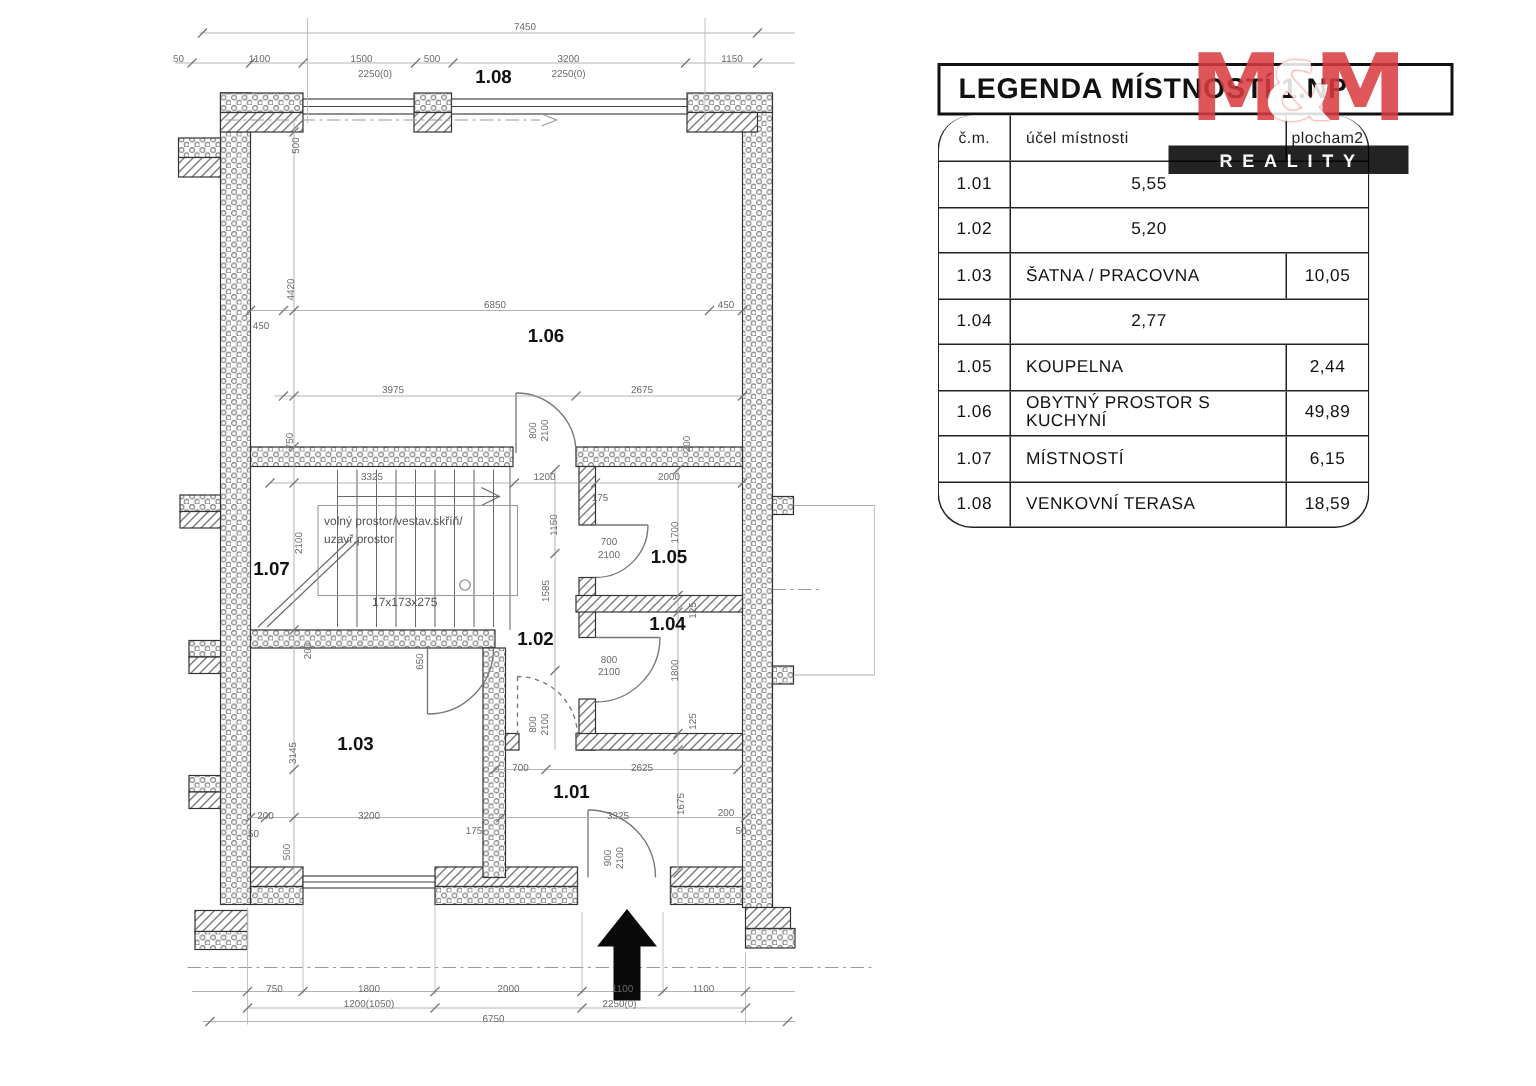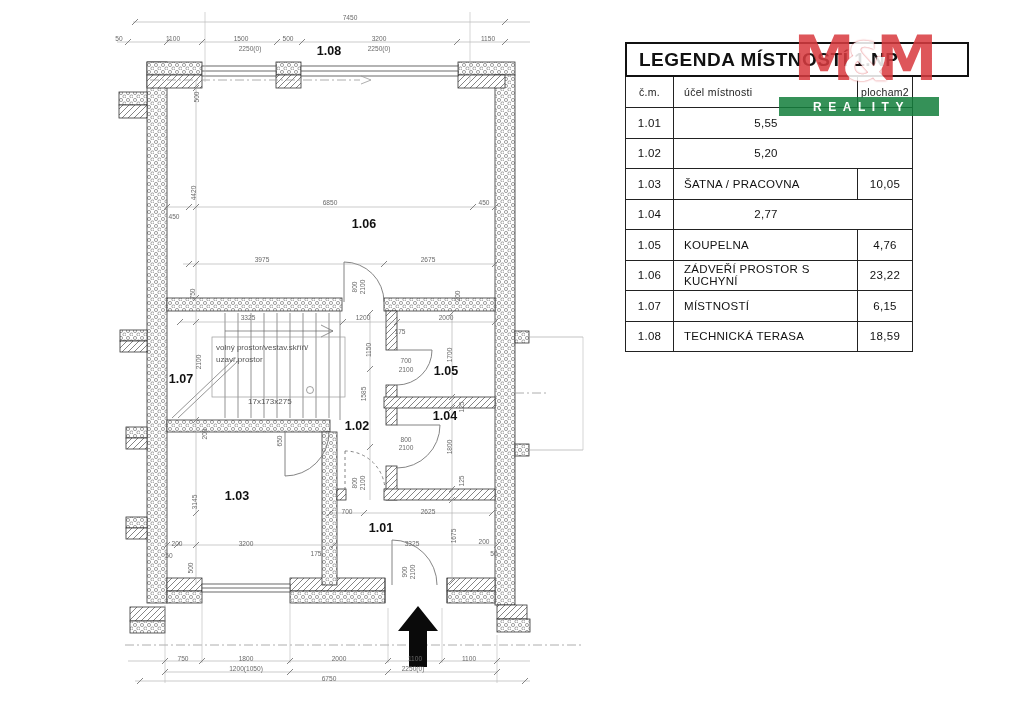--- a/index.html
+++ b/index.html
@@ -10,41 +10,41 @@
   
   .dim{font-family:"Liberation Sans",sans-serif;font-size:6.6px;fill:#6a6a6a;text-anchor:middle;}
   .room-label{font-family:"Liberation Sans",sans-serif;font-size:12.5px;font-weight:600;fill:#111;text-anchor:middle;}
   .note{font-family:"Liberation Sans",sans-serif;font-size:8px;fill:#555;text-anchor:start;}
 
   
   .legend-title{position:absolute;left:625px;top:42px;width:344px;height:35px;border:2px solid #111;
     box-sizing:border-box;display:flex;align-items:center;padding-left:12px;
     font-size:19px;font-weight:bold;letter-spacing:.5px;color:#111;background:#fff;}
   .legend-table{position:absolute;left:625px;top:77px;width:288px;border-left:1.5px solid #222;
-    border-right:1.5px solid #222;border-bottom:1.5px solid #222;box-sizing:border-box;background:#fff;}
+    border-right:1.5px solid #222;border-bottom:1.5px solid #222;box-sizing:border-box;background:#fff;border-radius:23px;}
   .lrow{display:grid;grid-template-columns:48px 184px 1fr;height:29.5px;border-top:1px solid #222;}
   .lrow.lhead{height:30px;border-top:none;}
   .lcell{display:flex;align-items:center;font-size:11.5px;color:#111;letter-spacing:.3px;
     border-right:1px solid #222;overflow:hidden;}
   .lcell:last-child{border-right:none;}
   .lcell.num{justify-content:center;}
   .lcell.name{padding-left:10px;}
   .lcell.area{justify-content:center;}
   .lhead .lcell{font-size:10.5px;color:#222;}
   .lhead .area{flex-direction:row;justify-content:center;line-height:10px;}
 
   
   .logo{position:absolute;left:778px;top:38px;width:162px;height:78px;opacity:.86;}
   .logo-mm{position:absolute;left:0;top:-14px;width:162px;text-align:center;
     font-family:"DejaVu Sans",sans-serif;font-weight:900;font-size:62px;line-height:70px;
     letter-spacing:-13px;white-space:nowrap;}
   .logo-mm .m{color:#d93b40;}
   .logo-mm .amp{color:#fff;position:relative;z-index:2;font-size:54px;
     text-shadow:0 0 2px #d93b40;}
-  .logo-bar{position:absolute;left:1px;top:59px;width:160px;height:19px;background:#15803d;
+  .logo-bar{position:absolute;left:1px;top:59px;width:160px;height:19px;background:#000000;
     display:flex;align-items:center;justify-content:center;
     color:#fff;font-weight:bold;font-size:12px;letter-spacing:6.5px;padding-left:5px;box-sizing:border-box;}
 </style>
 </head>
 <body>
 
 <div id="stage">
 
   <svg id="plan-svg" width="1024" height="724" viewBox="0 0 1024 724">
     <defs>
@@ -300,35 +300,35 @@
           <div class="lcell name">ŠATNA / PRACOVNA</div>
           <div class="lcell area">10,05</div>
         </div>
         <div class="lrow">
           <div class="lcell num">1.04</div>
           <div class="lcell area">2,77</div>
         </div>
         <div class="lrow">
           <div class="lcell num">1.05</div>
           <div class="lcell name">KOUPELNA</div>
-          <div class="lcell area">4,76</div>
+          <div class="lcell area">2,44</div>
         </div>
         <div class="lrow">
           <div class="lcell num">1.06</div>
-          <div class="lcell name">ZÁDVEŘÍ PROSTOR S KUCHYNÍ</div>
-          <div class="lcell area">23,22</div>
+          <div class="lcell name">OBYTNÝ PROSTOR S KUCHYNÍ</div>
+          <div class="lcell area">49,89</div>
         </div>
         <div class="lrow">
           <div class="lcell num">1.07</div>
           <div class="lcell name">MÍSTNOSTÍ</div>
           <div class="lcell area">6,15</div>
         </div>
         <div class="lrow">
           <div class="lcell num">1.08</div>
-          <div class="lcell name">TECHNICKÁ TERASA</div>
+          <div class="lcell name">VENKOVNÍ TERASA</div>
           <div class="lcell area">18,59</div>
         </div>
       </div>
   </div>
 
   <div class="logo">
     <div class="logo-mm">
       <span class="m">M</span><span class="amp">&amp;</span><span class="m">M</span>
     </div>
     <div class="logo-bar">REALITY</div>

